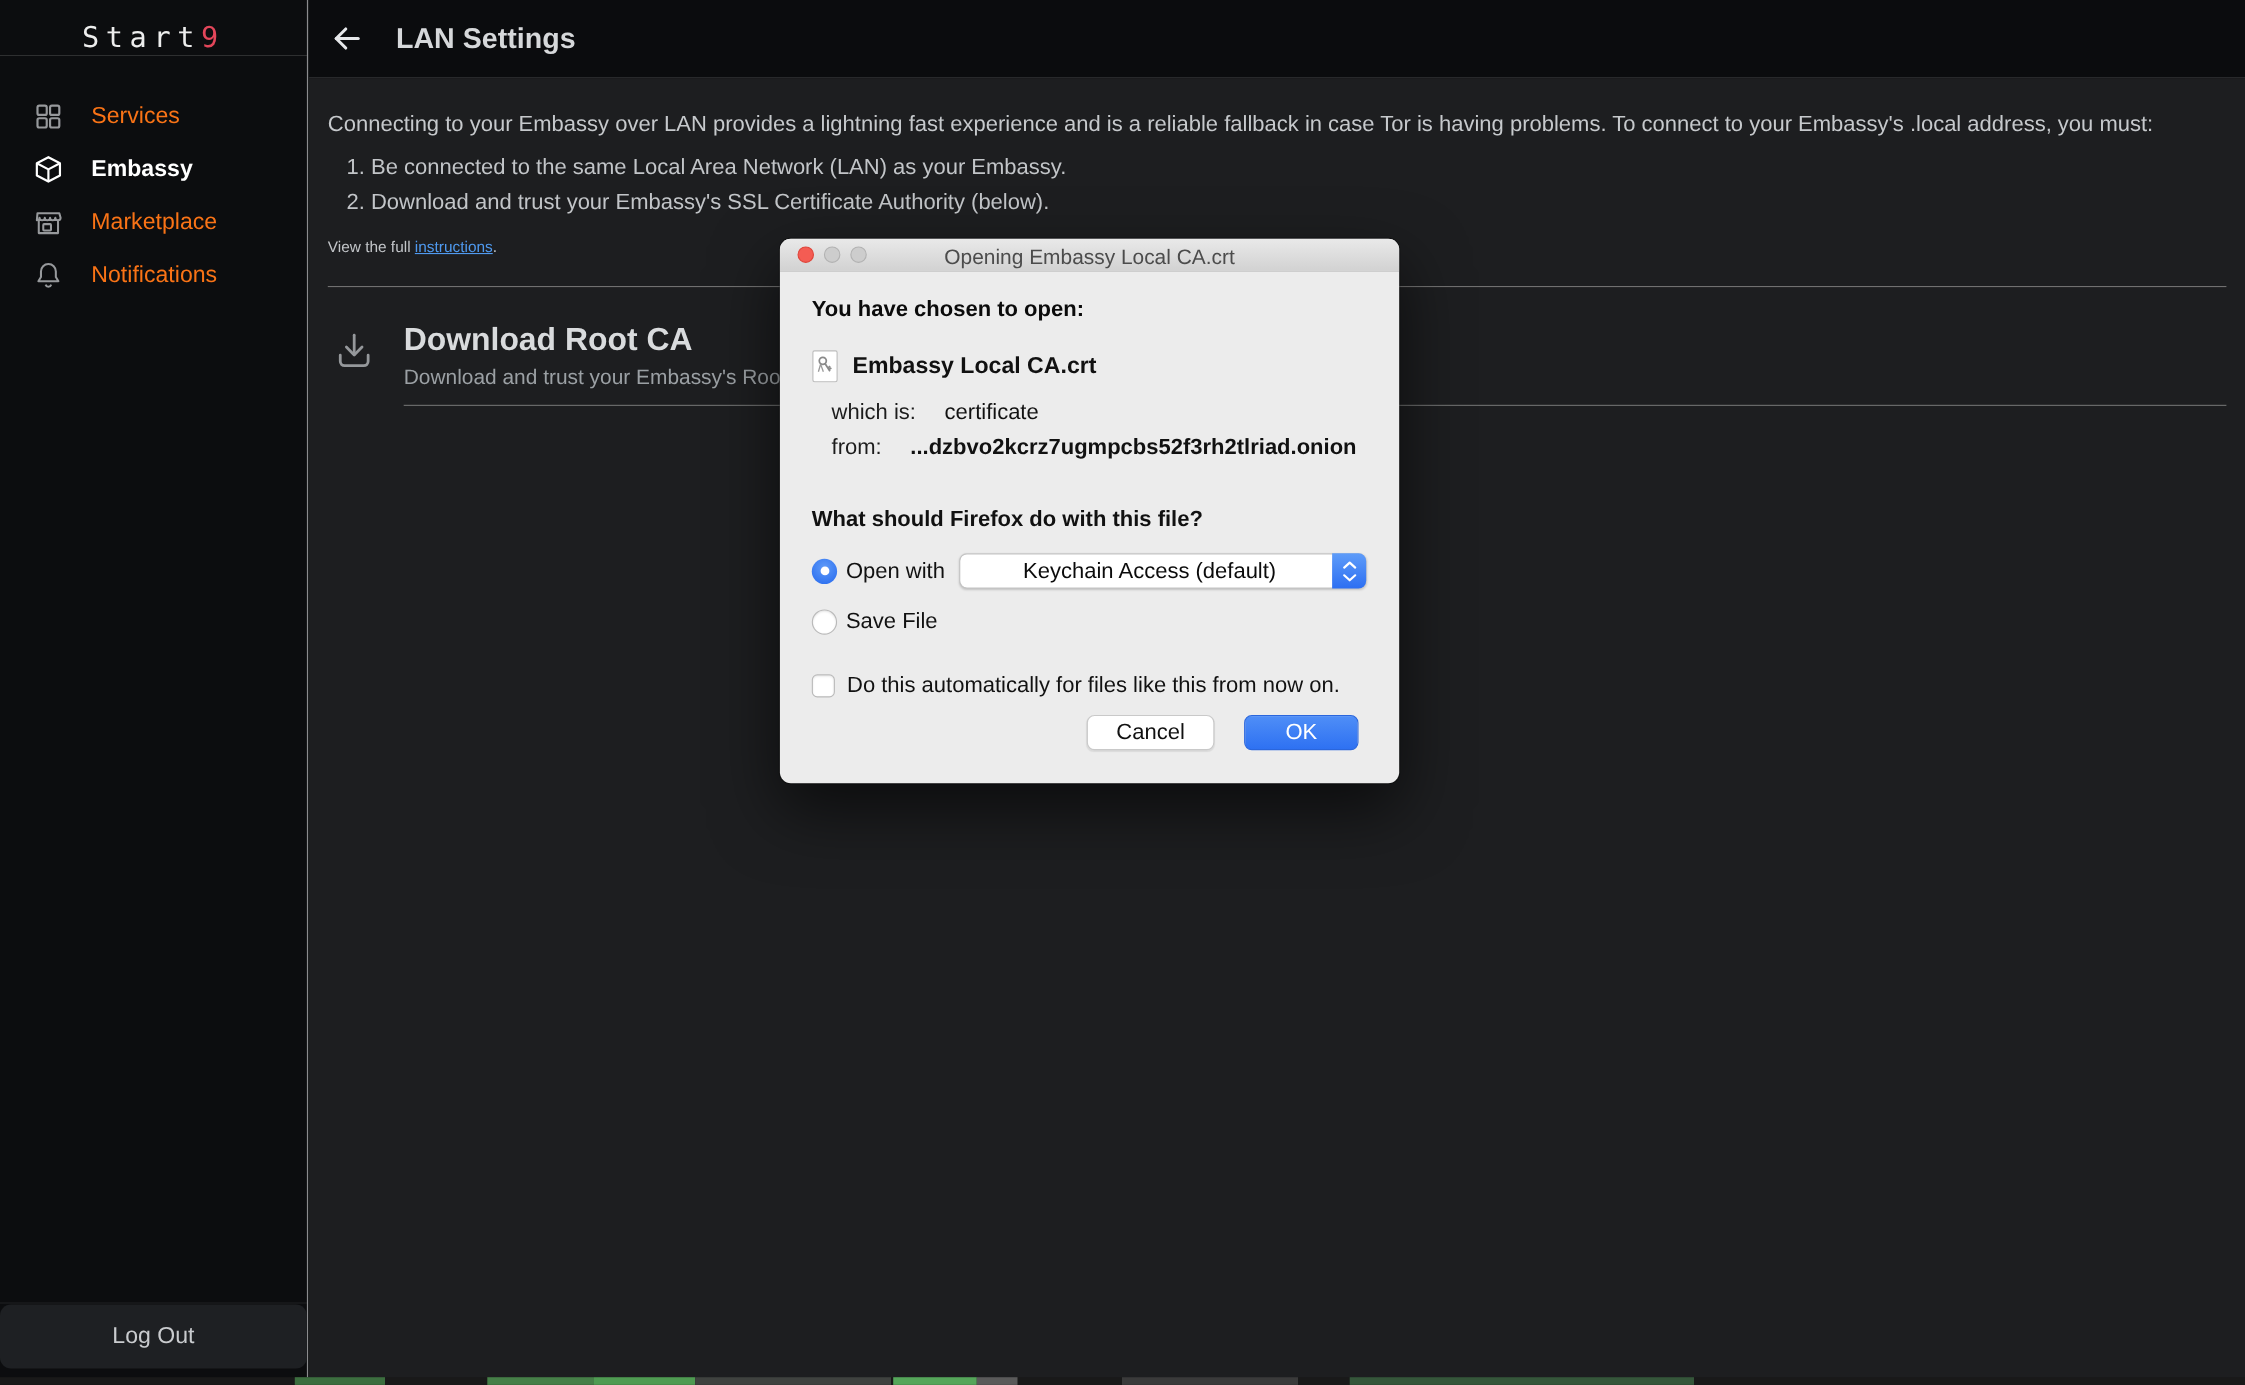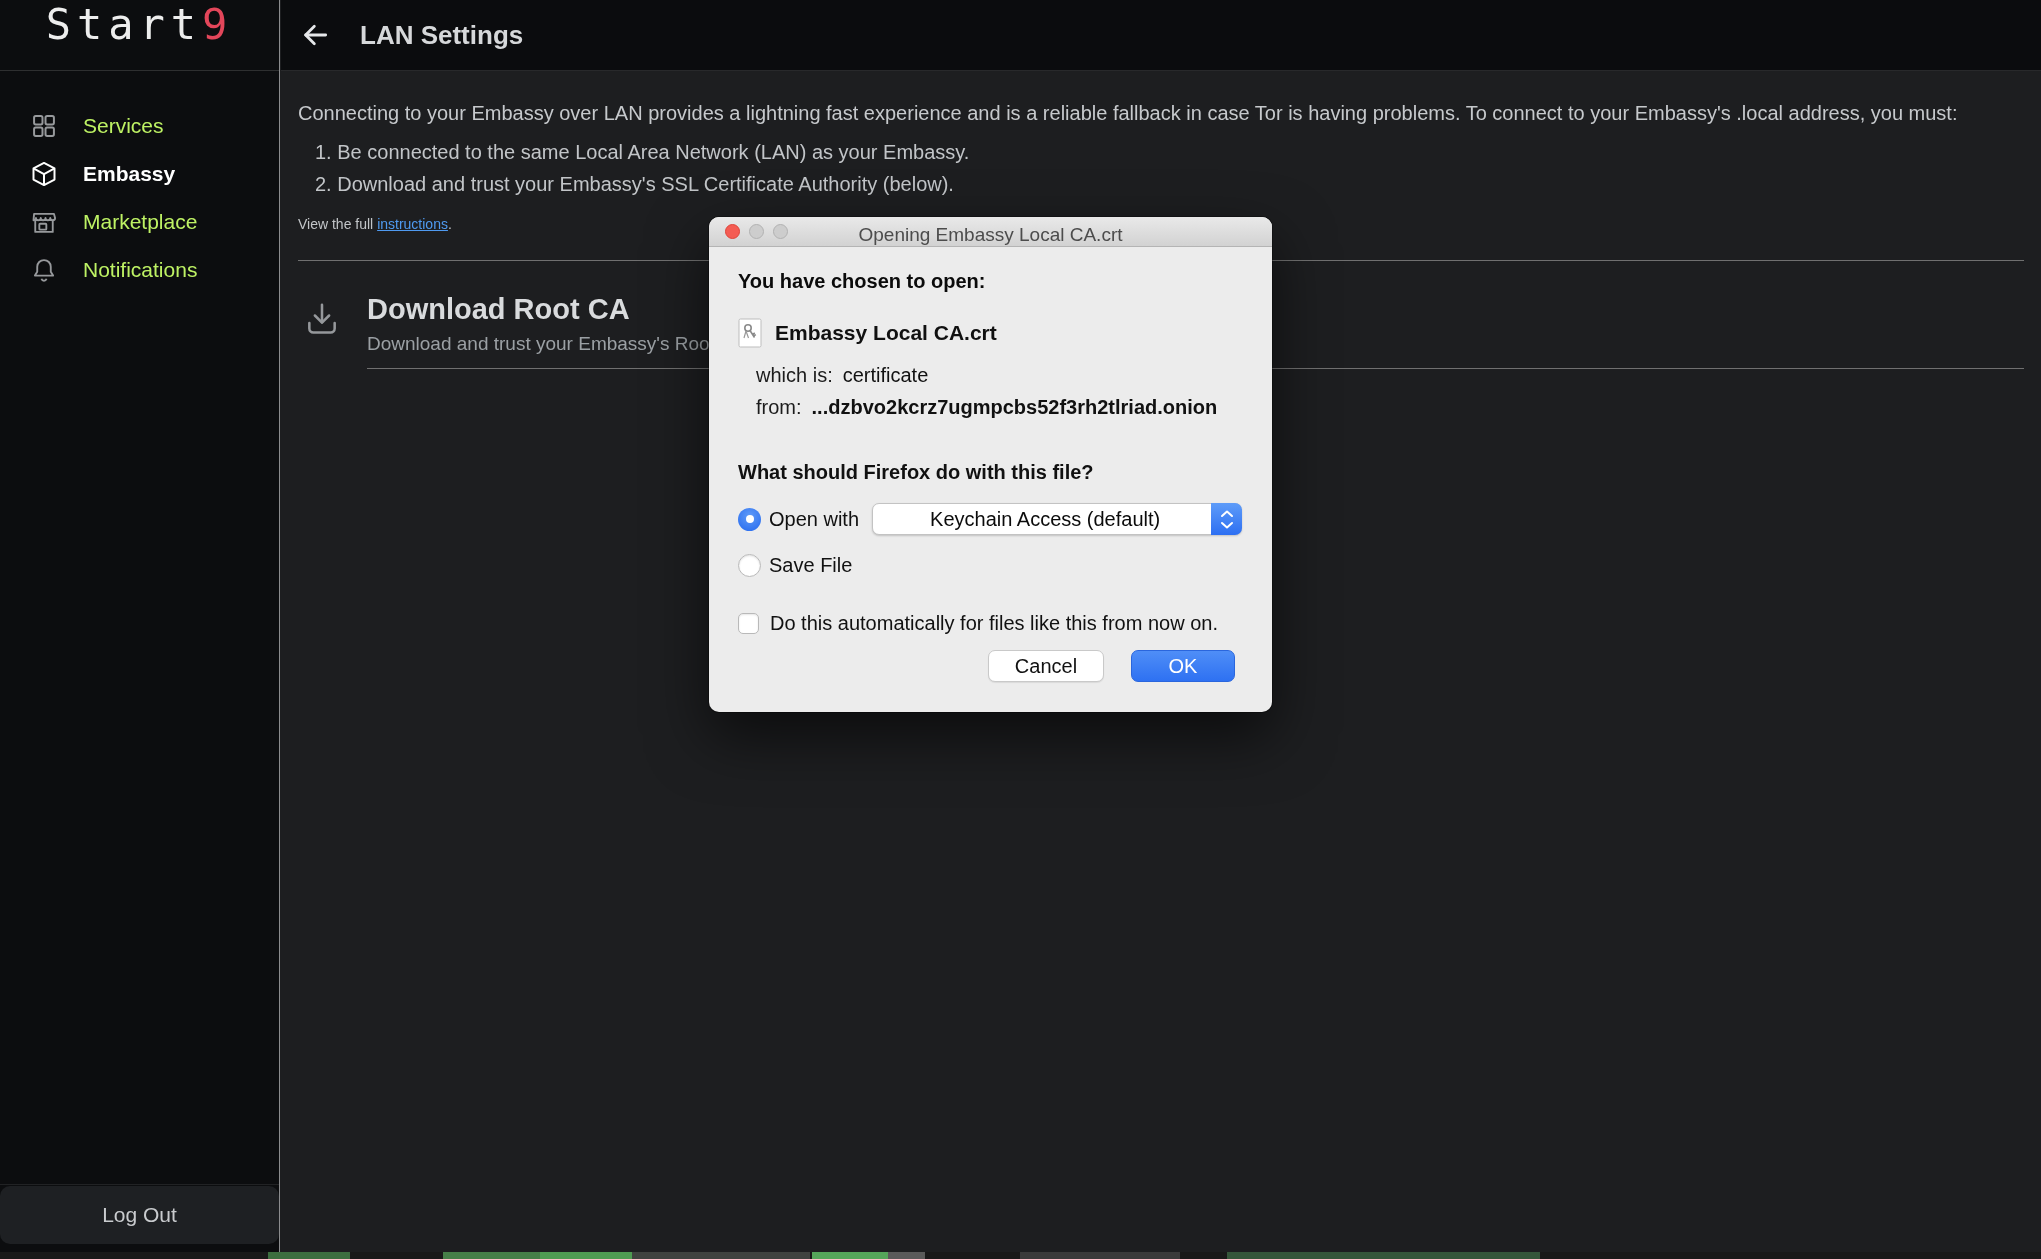--- a/index.html
+++ b/index.html
@@ -2,27 +2,27 @@
 <html><head>
 <meta charset="utf-8">
 <style>
   * { box-sizing: border-box; margin: 0; padding: 0; }
   html,body { width:2041px; height:1259px; overflow:hidden; }
   body { font-family:"Liberation Sans", sans-serif; background:#1d1e20; position:relative; }
 
   
   .sidebar { position:absolute; left:0; top:0; width:280px; height:1259px;
              background:#0c0d0f; border-right:1px solid #8b8c8e; z-index:2; }
-  .logo { height:71px; display:flex; align-items:flex-start; justify-content:center;
+  .logo { height:51px; display:flex; align-items:flex-end; justify-content:center;
           border-bottom:1px solid rgba(255,255,255,0.14);
-          font-family:"DejaVu Sans Mono", monospace; font-size:42px; letter-spacing:6px; color:#ededed; }
+          font-family:"DejaVu Sans Mono", monospace; font-size:26px; letter-spacing:6px; color:#ededed; }
   .logo .accent { color:#e3465a; }
   .nav { padding-top:31px; }
   .nav-item { height:48px; display:flex; align-items:center; padding-left:30px;
-              color:#bef264; font-size:21px; cursor:pointer; }
+              color:#f97316; font-size:21px; cursor:pointer; }
   .nav-item .nav-icon { width:28px; height:28px; margin-right:25px; display:flex; align-items:center; }
   .nav-item svg { stroke:#97999c; }
   .nav-item.active { color:#ffffff; font-weight:bold; }
   .nav-item.active svg { stroke:#ffffff; }
   .logout-divider { position:absolute; left:0; right:0; bottom:74px; border-top:1px solid rgba(255,255,255,0.09); }
   .logout { position:absolute; left:0; right:0; bottom:15px; height:58px; background:#1e2023;
             border-radius:10px; display:flex; align-items:center; justify-content:center;
             color:#c9cbce; font-size:21px; cursor:pointer; }
 
   
@@ -62,21 +62,21 @@
   .light { width:15px; height:15px; border-radius:50%; }
   .light.red { background:#f45c53; border:1px solid #df4439; }
   .light.gray { background:#cdcdcd; border:1px solid #b2b2b2; }
   .dlg-title { font-size:19px; color:#4c4c4c; }
   .dlg-body { padding:23px 30px 0 29px; position:relative; height:461px; }
   .chosen { font-size:20px; font-weight:bold; color:#0b0b0b; }
   .file-row { margin-top:25px; display:flex; align-items:center; }
   .file-icon { width:24px; height:30px; }
   .file-name { margin-left:13px; font-size:21px; font-weight:bold; }
   .meta { margin-left:18px; margin-top:16px; font-size:20px; }
-  .meta-row { margin-top:9px; display:flex; }
+  .meta-row { margin-top:9px; display:flex;gap:16px; }
   .meta-label { color:#1c1c1c; }
   .meta-value { margin-left:10px; }
   .meta-value.bold { font-weight:bold; }
   .question { margin-top:42px; font-size:20px; font-weight:bold; }
   .choice-row { margin-top:19px; display:flex; align-items:center; }
   .radio { width:23px; height:23px; border-radius:50%; flex:none; }
   .radio.on { background:radial-gradient(circle at 50% 35%, #5f9bf8, #2468ee);
               display:flex; align-items:center; justify-content:center; }
   .radio.on::after { content:""; width:8px; height:8px; background:#fff; border-radius:50%; }
   .radio.off { background:#fff; border:1px solid #b9b9b9; box-shadow:inset 0 1px 2px rgba(0,0,0,0.12); }

